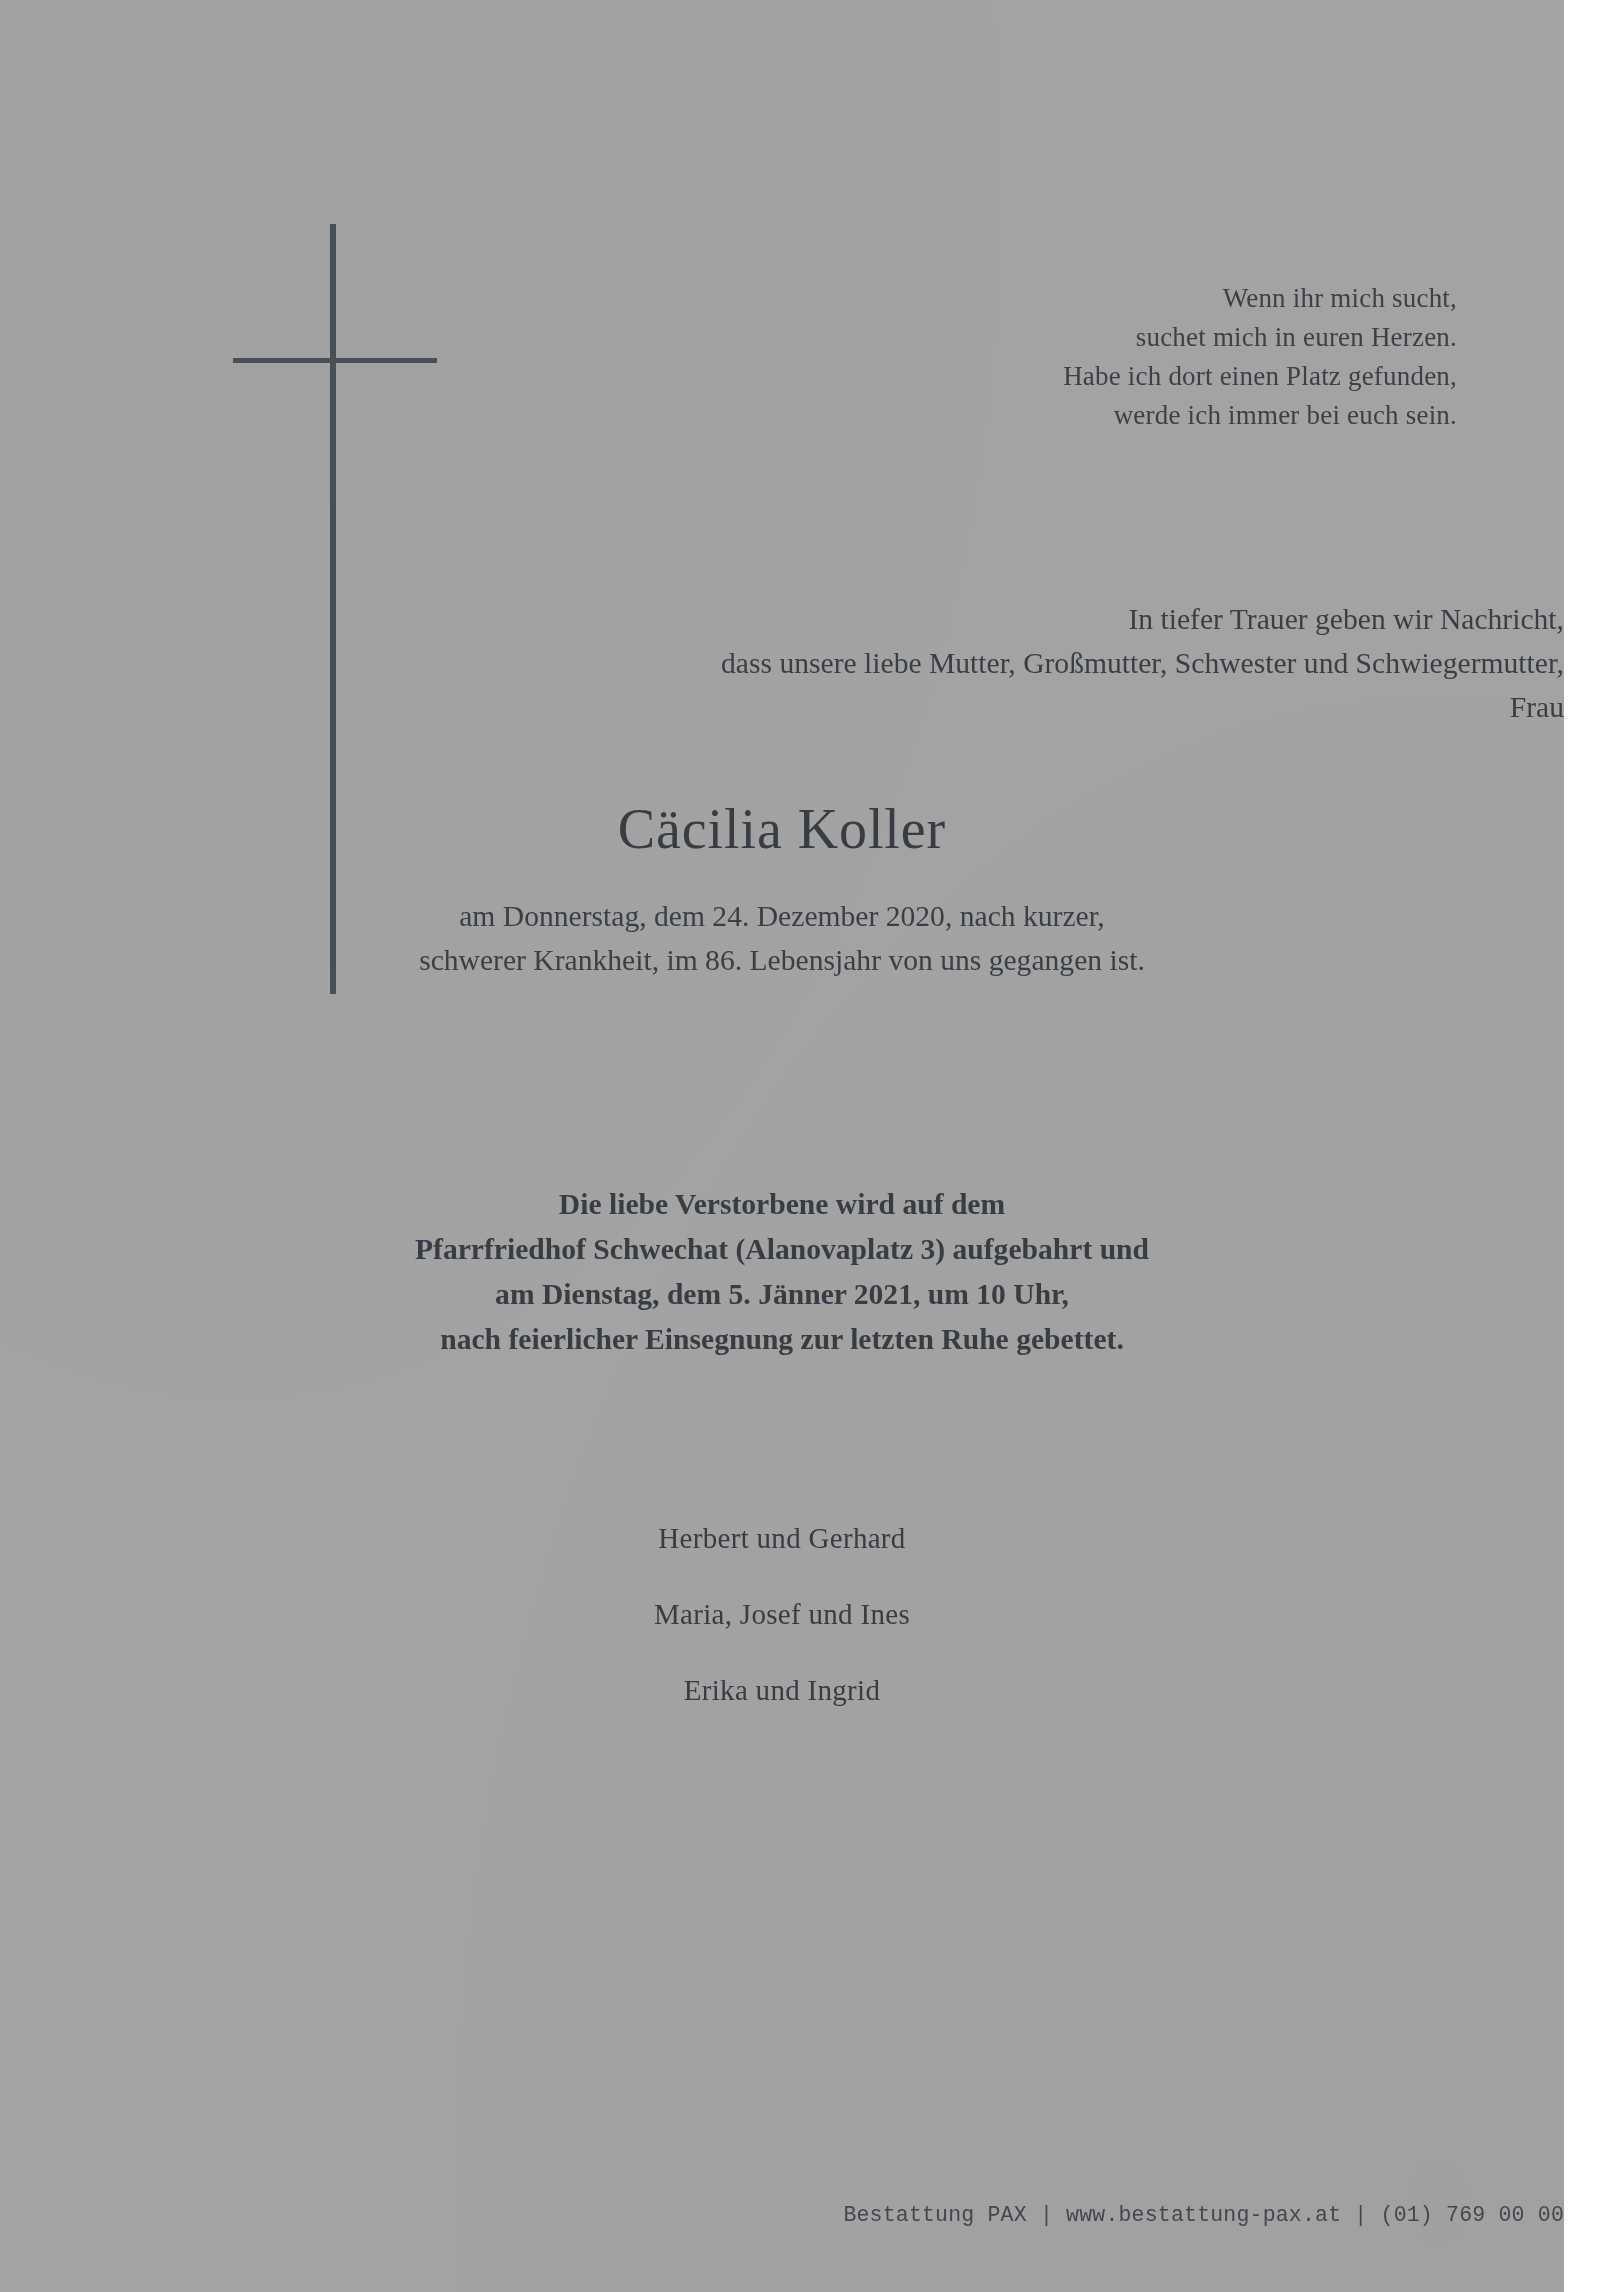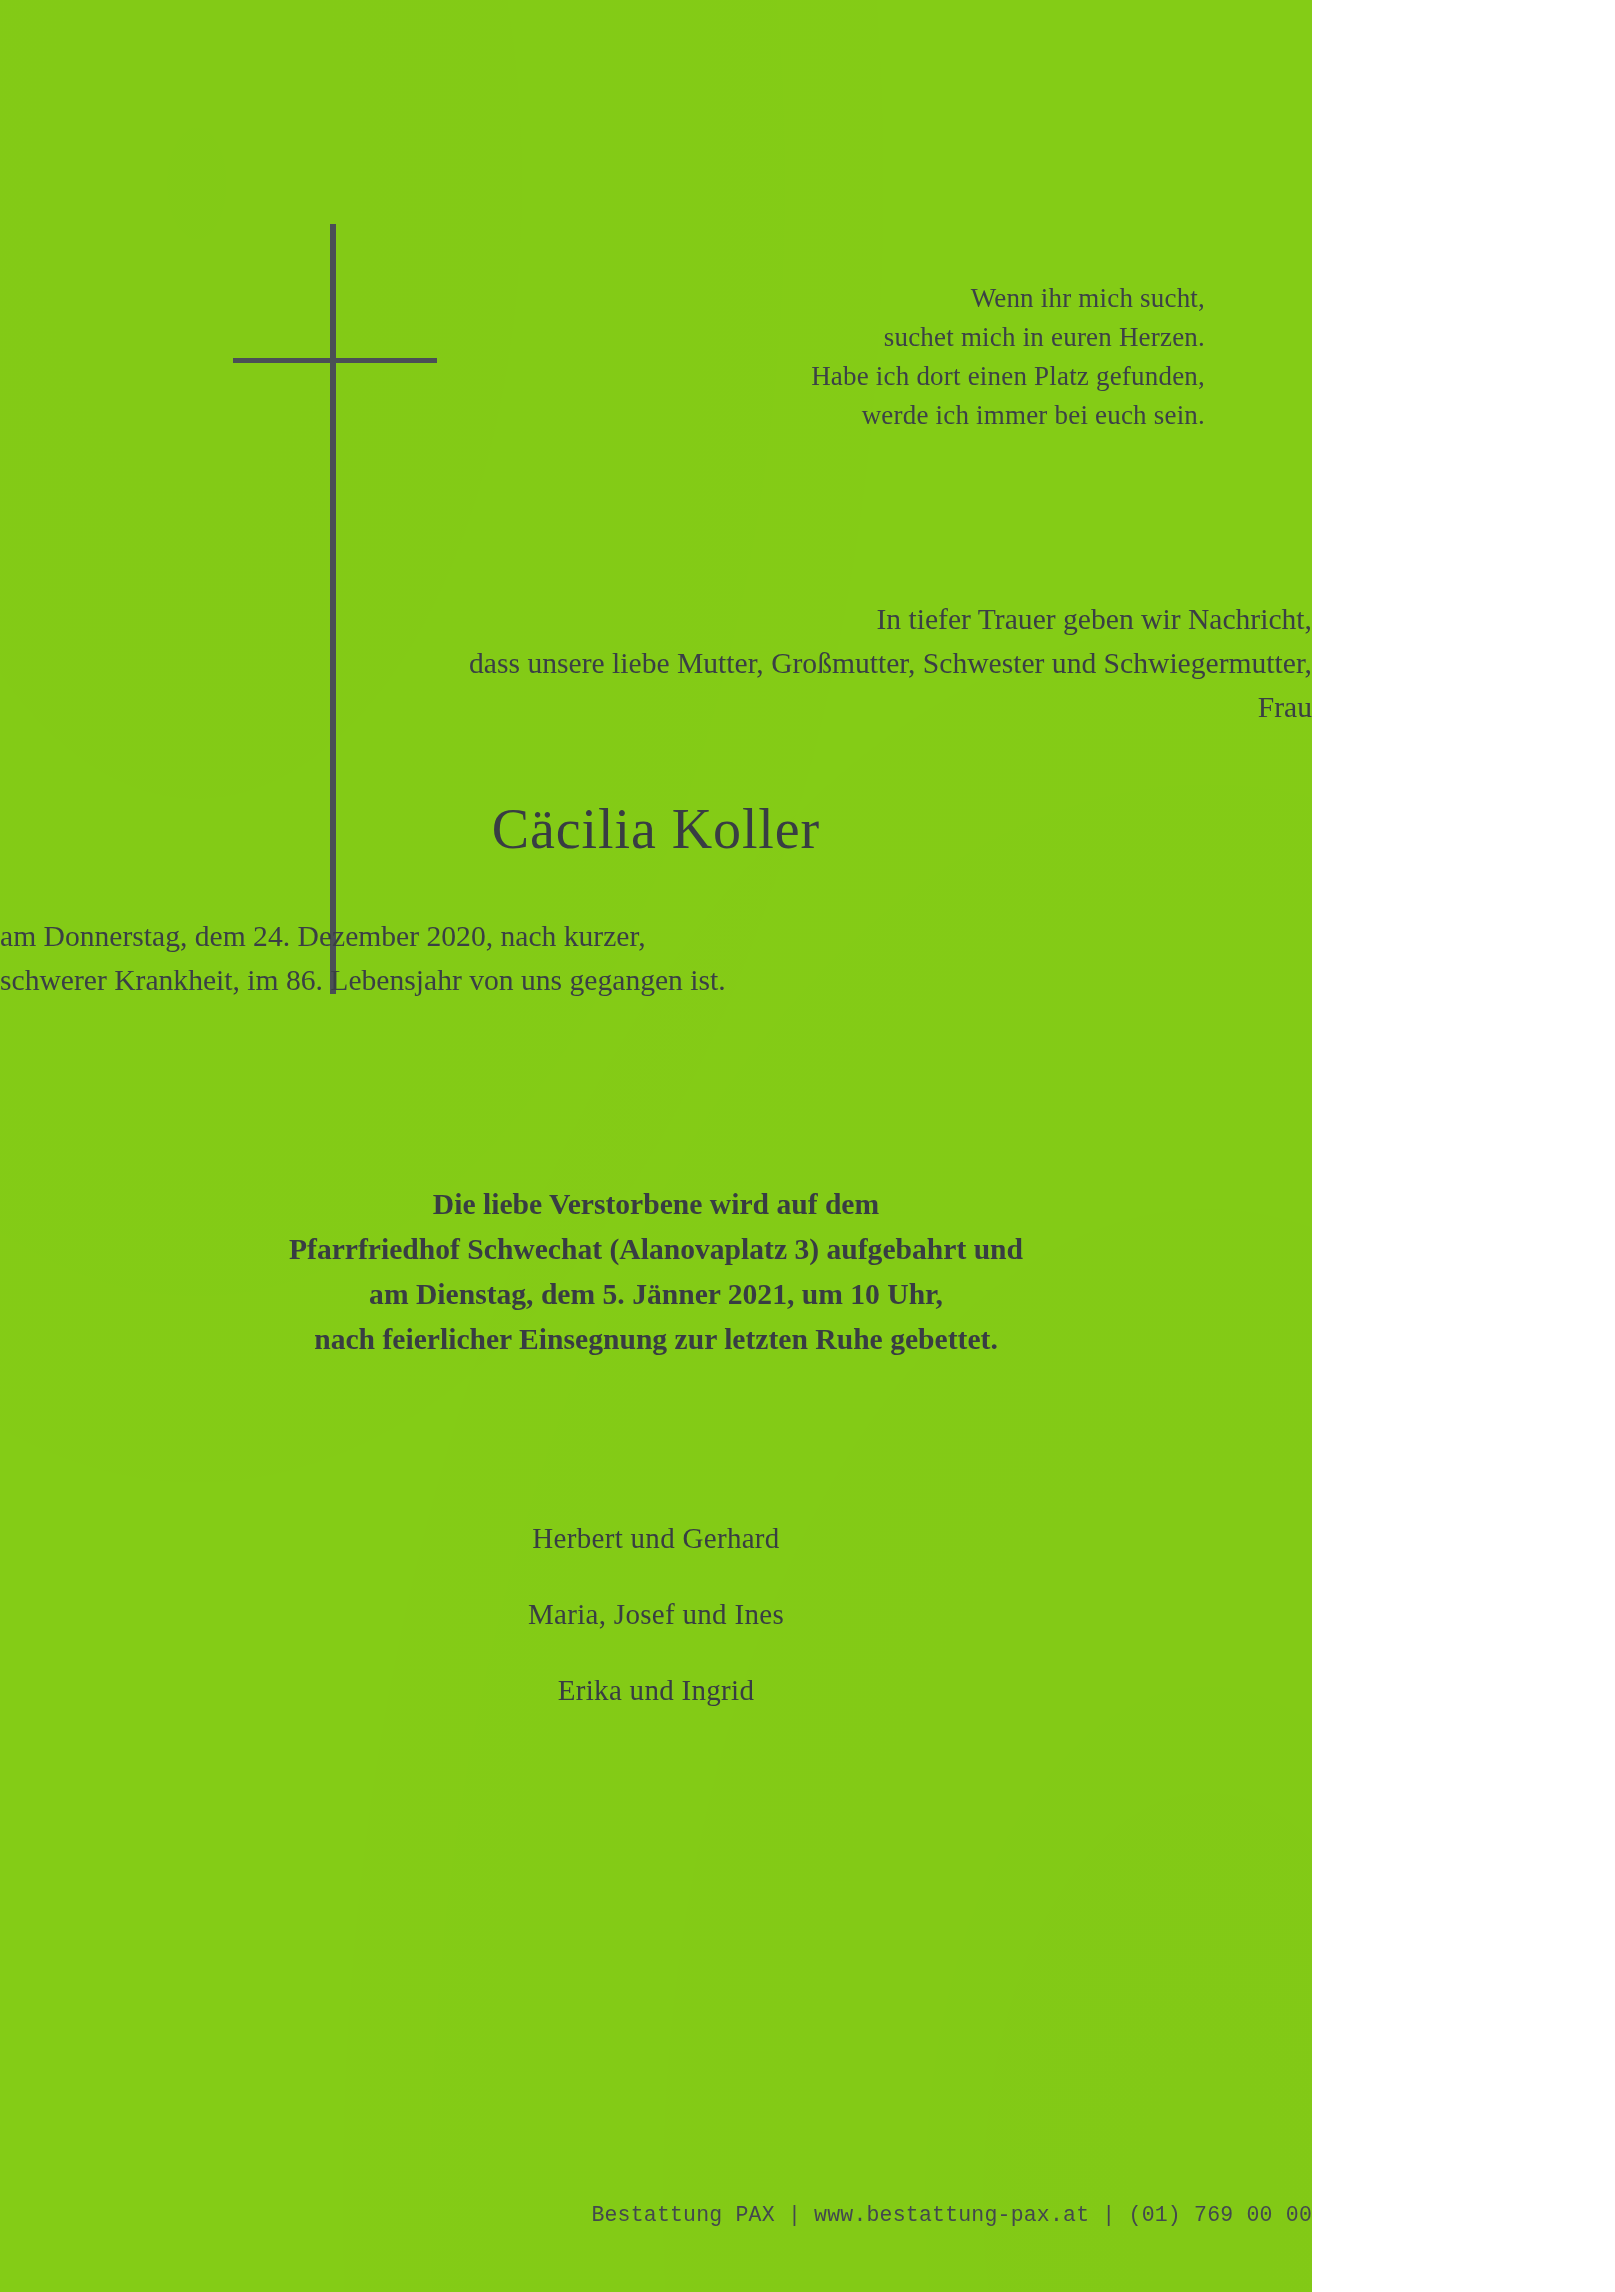--- a/index.html
+++ b/index.html
@@ -11,23 +11,23 @@
     width: 1616px;
     height: 2293px;
     font-family: "Liberation Serif", serif;
     color: #3a3f45;
     position: relative;
     overflow: hidden;
   }
 
   .page {
     position: relative;
-    width: 1312px;
+    width: 1564px;
     height: 2293px;
-    background: #84cc16;
+    background: #a3a3a3;
   }
 
   
   .cross {
     position: absolute;
     left: 233px;
     top: 224px;
     width: 215px;
     height: 770px;
   }
@@ -83,21 +83,22 @@
     font-size: 56px;
     font-weight: normal;
     letter-spacing: 0.9px;
     color: #383d43;
   }
 
   .passing {
     position: absolute;
     left: 0;
     right: 0;
-    top: 914px;
+    top: 894px;
+    text-align: center;
     font-size: 29.6px;
     line-height: 1.5;
     color: #3a3f45;
   }
   .passing .line { white-space: nowrap; }
 
   
   .details {
     position: absolute;
     left: 0;

